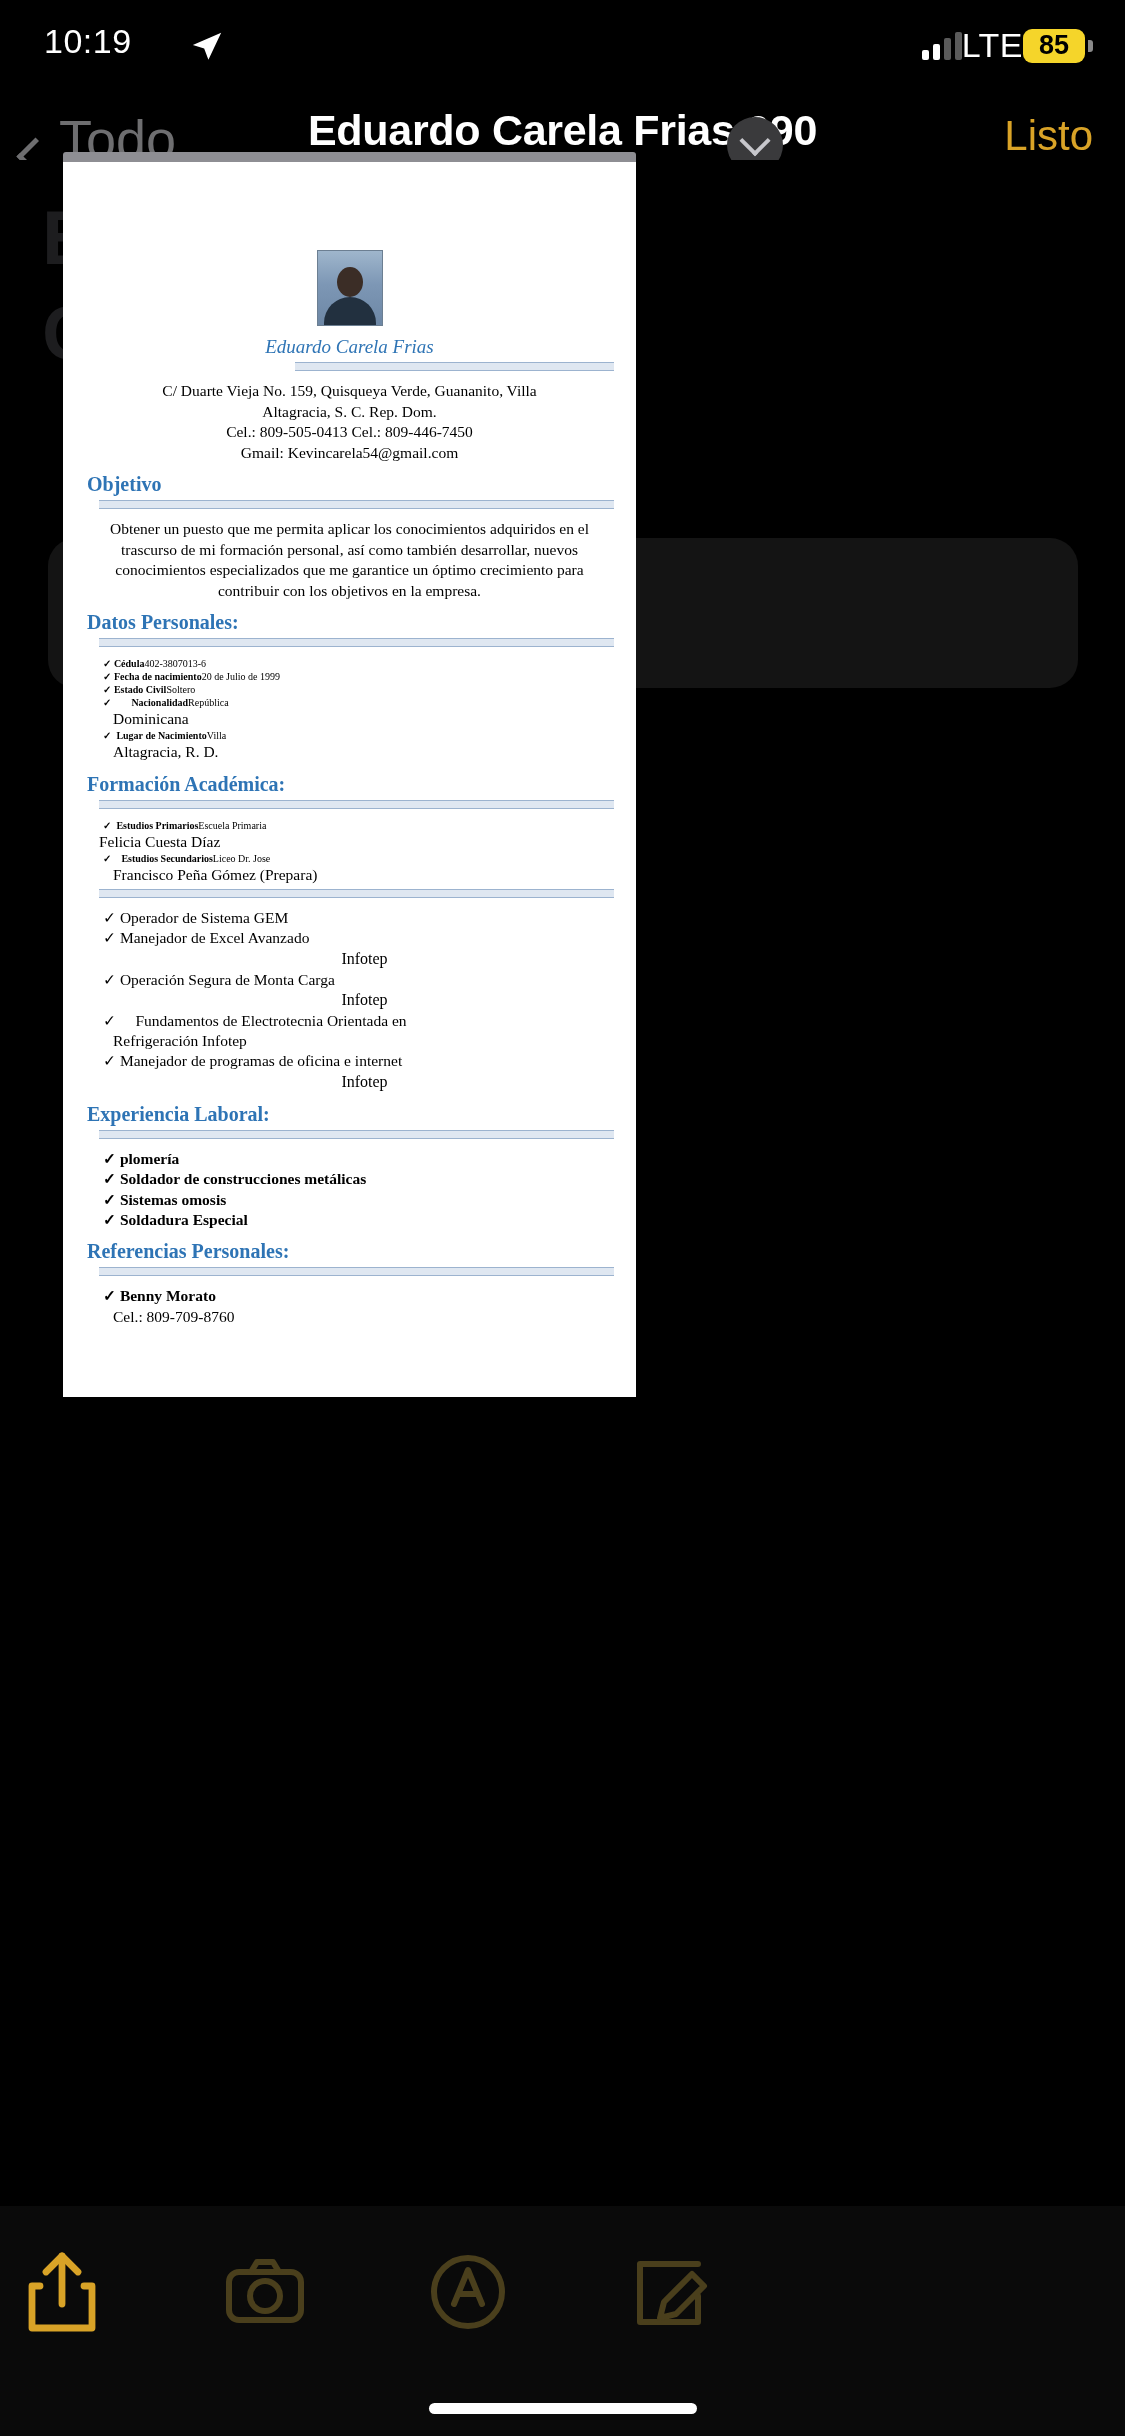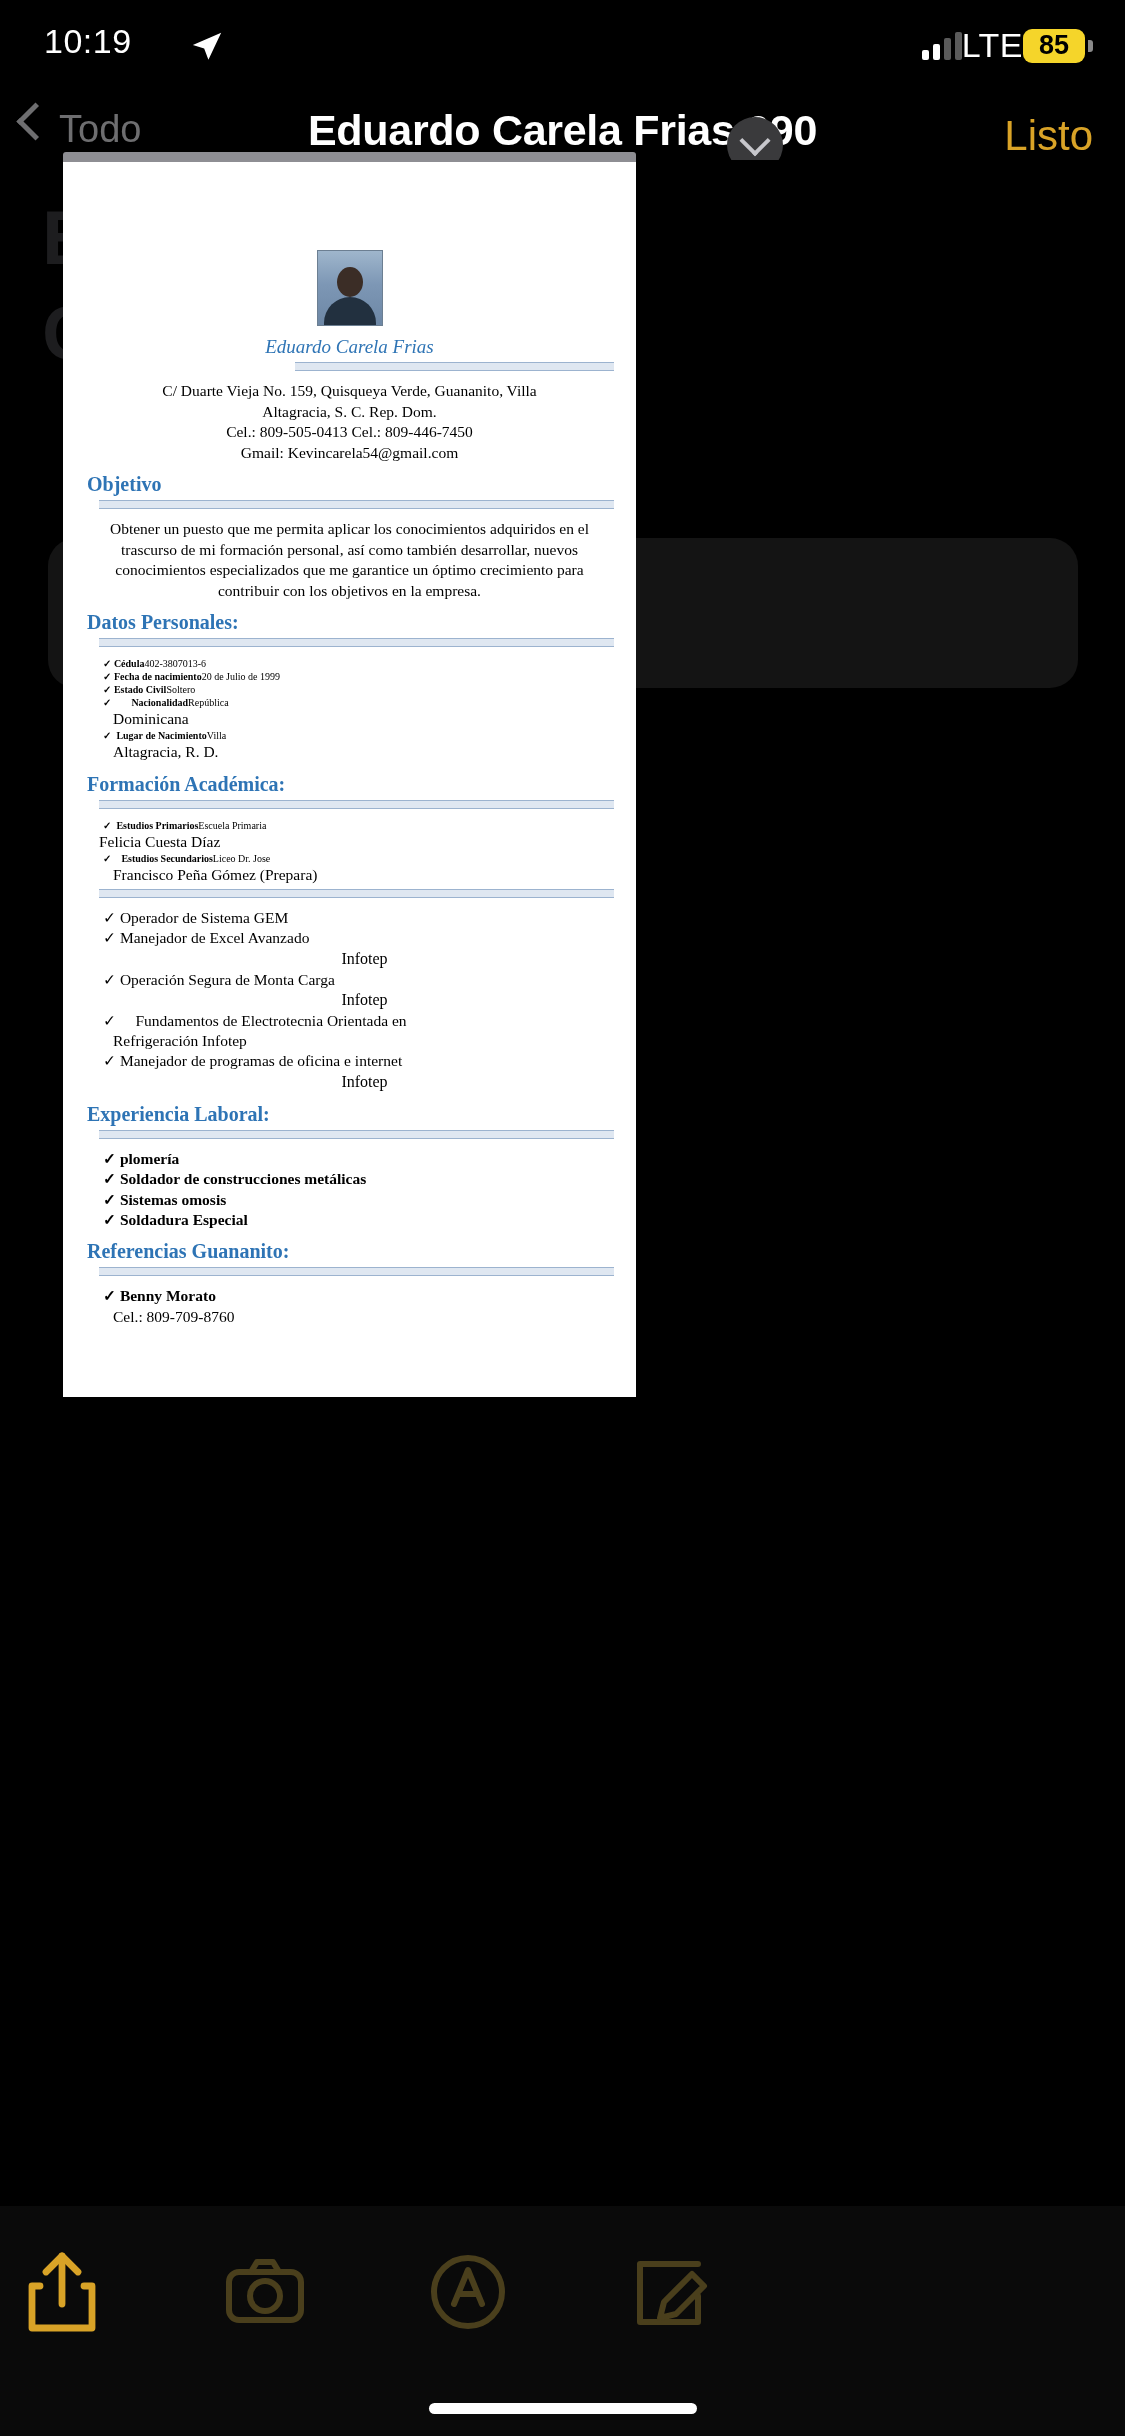--- a/index.html
+++ b/index.html
@@ -97,23 +97,23 @@
     top: 100px;
     left: 0;
     width: 1125px;
     height: 90px;
   }
   .nav-back {
     position: absolute;
     left: 22px;
     top: 8px;
     display: flex;
-    align-items: flex-start;
+    align-items: flex-end;
     color: #6e6e70;
-    font-size: 38px;
+    font-size: 54px;
   }
   .nav-back .chev {
     display: inline-block;
     width: 22px;
     height: 22px;
     border-left: 5px solid #6e6e70;
     border-bottom: 5px solid #6e6e70;
     transform: rotate(45deg);
     margin-right: 10px;
   }
@@ -468,21 +468,21 @@
 
     <div class="sec-title">Experiencia Laboral:</div>
     <div class="rule indent"></div>
     <div>
       <div class="bullet bold">✓&nbsp;<span>plomería</span></div>
       <div class="bullet bold">✓&nbsp;<span>Soldador de construcciones metálicas</span></div>
       <div class="bullet bold">✓&nbsp;<span>Sistemas omosis</span></div>
       <div class="bullet bold">✓&nbsp;<span>Soldadura Especial</span></div>
     </div>
 
-    <div class="sec-title">Referencias Guananito:</div>
+    <div class="sec-title">Referencias Personales:</div>
     <div class="rule indent"></div>
     <div>
       <div class="bullet bold">✓&nbsp;<span>Benny Morato</span></div>
       <div class="cont">Cel.: 809-709-8760</div>
 
     </div>
 
   </div>
 </div>
 

